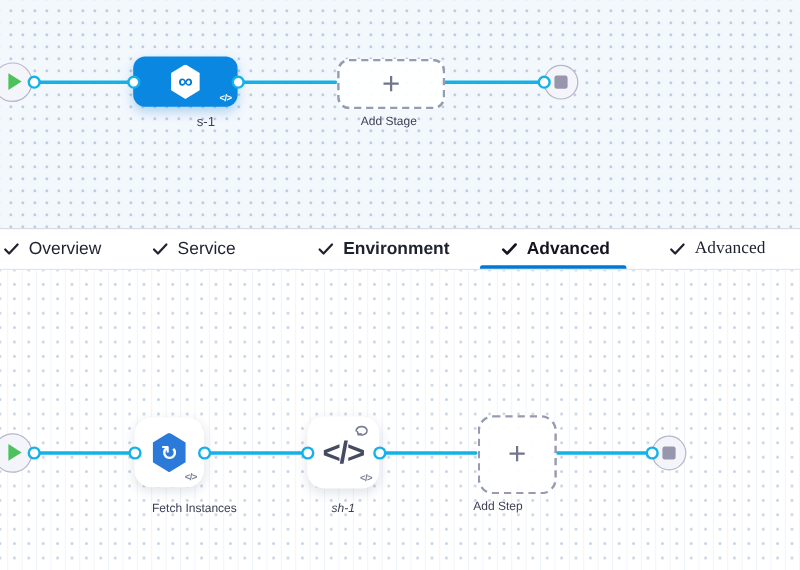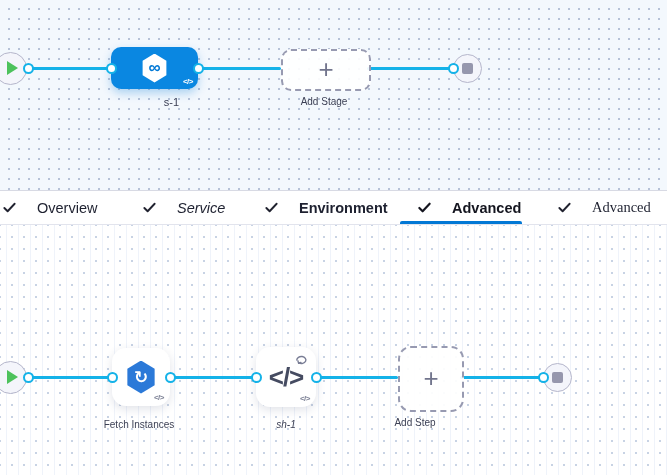--- a/index.html
+++ b/index.html
@@ -99,21 +99,21 @@
   .node-label{
     position:absolute;text-align:center;color:#3c4055;font-size:10px;z-index:2;
   }
   .stage-label{left:128px;width:87px;top:96px;font-size:11px;}
   
   .tabbar{
     position:relative;width:667px;height:35px;box-sizing:border-box;background:#fff;
     border-top:1px solid #d8dae4;border-bottom:1px solid #e2e4ed;z-index:10;
   }
   .tab{
-    position:absolute;top:0;height:100%;display:flex;align-items:center;gap:20px;
+    position:absolute;top:0;height:100%;display:flex;align-items:center;gap:7px;
     font-size:14.5px;color:#1e2130;cursor:pointer;white-space:nowrap;
   }
   .tab.active{font-weight:bold;color:#14151f;}
   .tab-underline{
     position:absolute;left:400px;bottom:0;width:122px;height:3px;
     background:#0278d5;border-radius:2px 2px 0 0;
   }
 </style>
 </head>
 <body>
@@ -152,21 +152,21 @@
 
 <div class="tabbar">
 
   <div class="tab" style="left:2px;">
     <svg width="15" height="15" viewBox="0 0 16 16">
       <path d="M2.5 8.5 L6 12 L13.5 4" stroke="#20222f" stroke-width="2" fill="none" stroke-linecap="round" stroke-linejoin="round"></path>
     </svg>
     <span>Overview</span>
   </div>
 
-  <div class="tab" style="left:142px;font-style:italic;">
+  <div class="tab" style="left:126px;">
     <svg width="15" height="15" viewBox="0 0 16 16">
       <path d="M2.5 8.5 L6 12 L13.5 4" stroke="#20222f" stroke-width="2" fill="none" stroke-linecap="round" stroke-linejoin="round"></path>
     </svg>
     <span>Service</span>
   </div>
 
   <div class="tab" style="left:264px;font-weight:bold;">
     <svg width="15" height="15" viewBox="0 0 16 16">
       <path d="M2.5 8.5 L6 12 L13.5 4" stroke="#20222f" stroke-width="2" fill="none" stroke-linecap="round" stroke-linejoin="round"></path>
     </svg>
@@ -203,21 +203,21 @@
   <div class="port" style="left:22.5px;top:146.5px;"></div>
 
   <div class="step-node fetch-node">
     <div class="fetch-hex">
       <span class="refresh-glyph">↻</span>
     </div>
     <span class="mini-code-gray">&lt;/&gt;</span>
   </div>
   <div class="port" style="left:106.5px;top:146.5px;"></div>
   <div class="port" style="left:164.5px;top:146.5px;"></div>
-  <div class="node-label" style="left:54px;width:170px;top:194px;">Fetch Instances</div>
+  <div class="node-label" style="left:54px;width:170px;top:194px;padding-left:23px;">Fetch Instances</div>
 
   <div class="step-node sh-node">
     <span class="loop-icon">
       <svg width="14" height="12" viewBox="0 0 20 16">
         <path d="M4 8 a6.5 5 0 1 1 3 4.2" fill="none" stroke="#787c94" stroke-width="2" stroke-linecap="round"></path>
         <path d="M5.6 9.2 l1 3.4 3.3 -1.1" fill="none" stroke="#787c94" stroke-width="2" stroke-linecap="round" stroke-linejoin="round"></path>
       </svg>
     </span>
     <span class="big-code">&lt;/&gt;</span>
     <span class="mini-code-gray">&lt;/&gt;</span>

